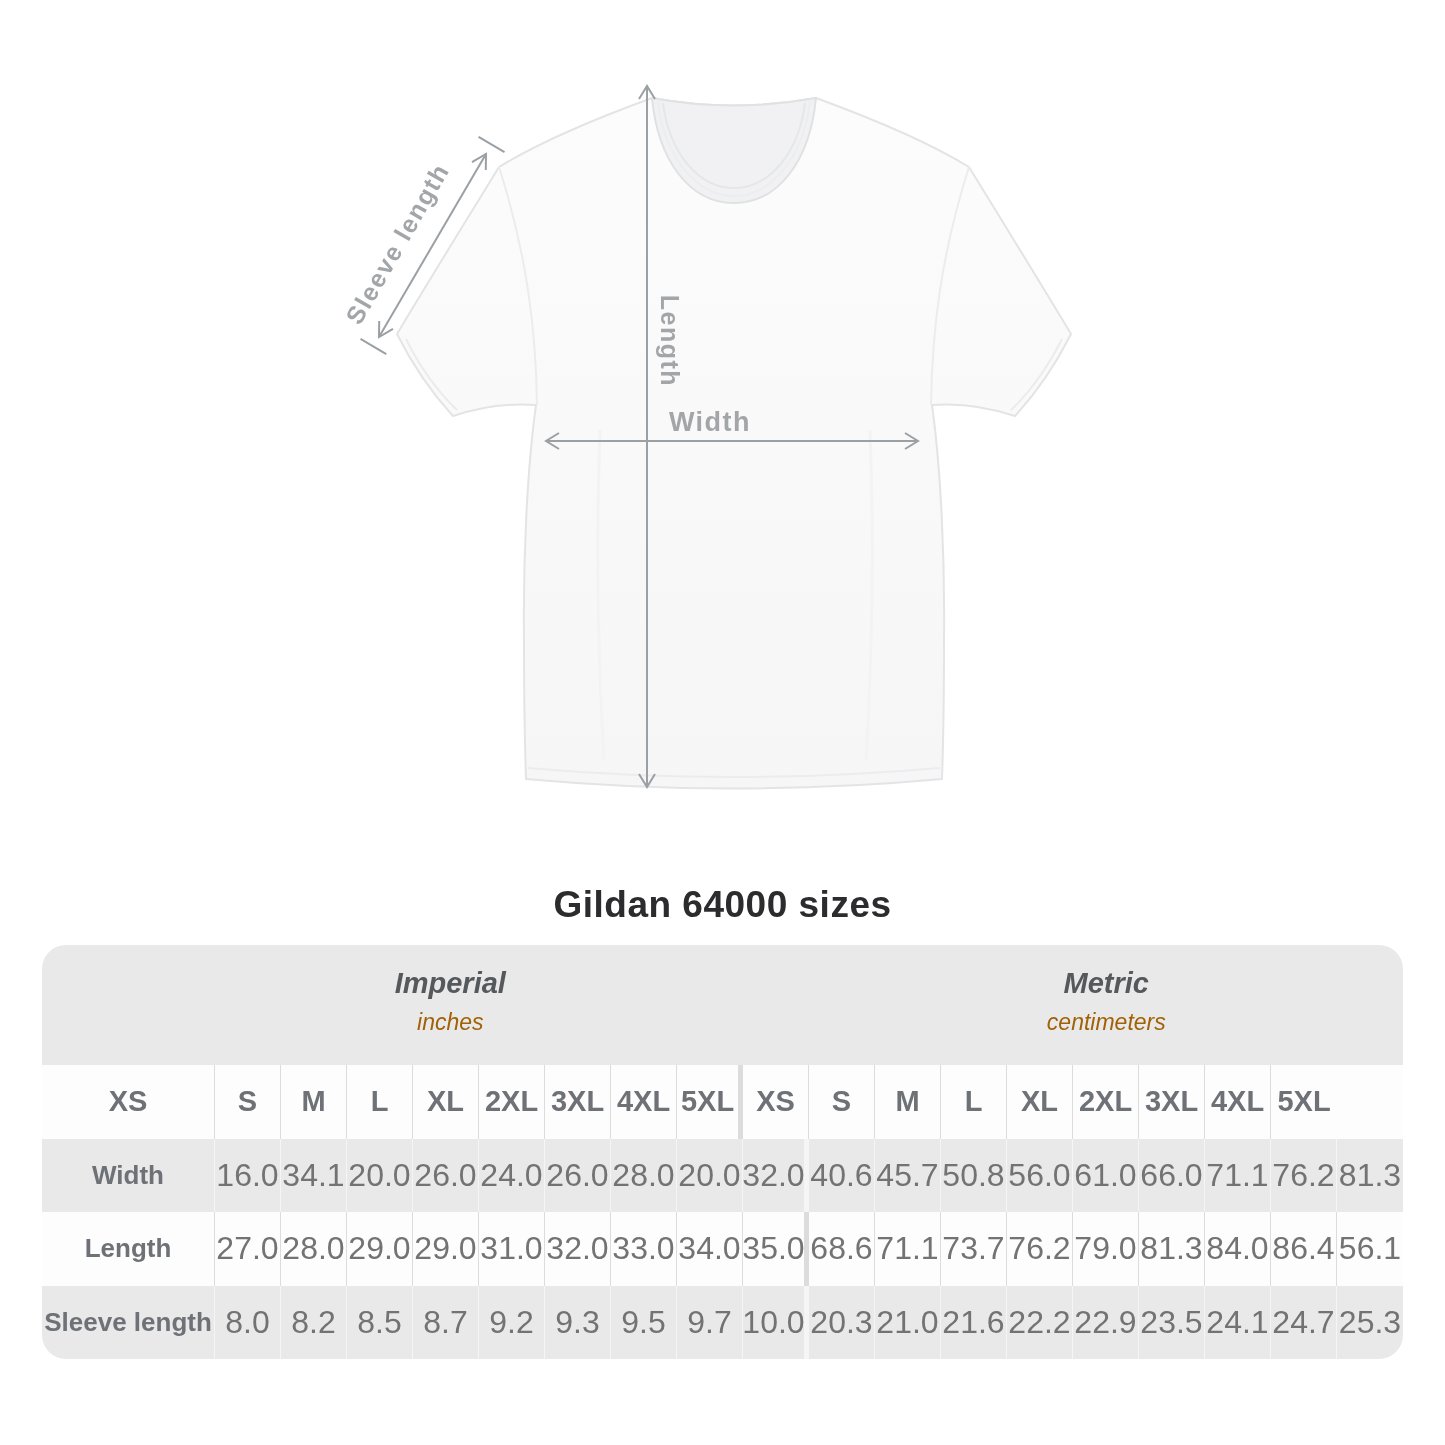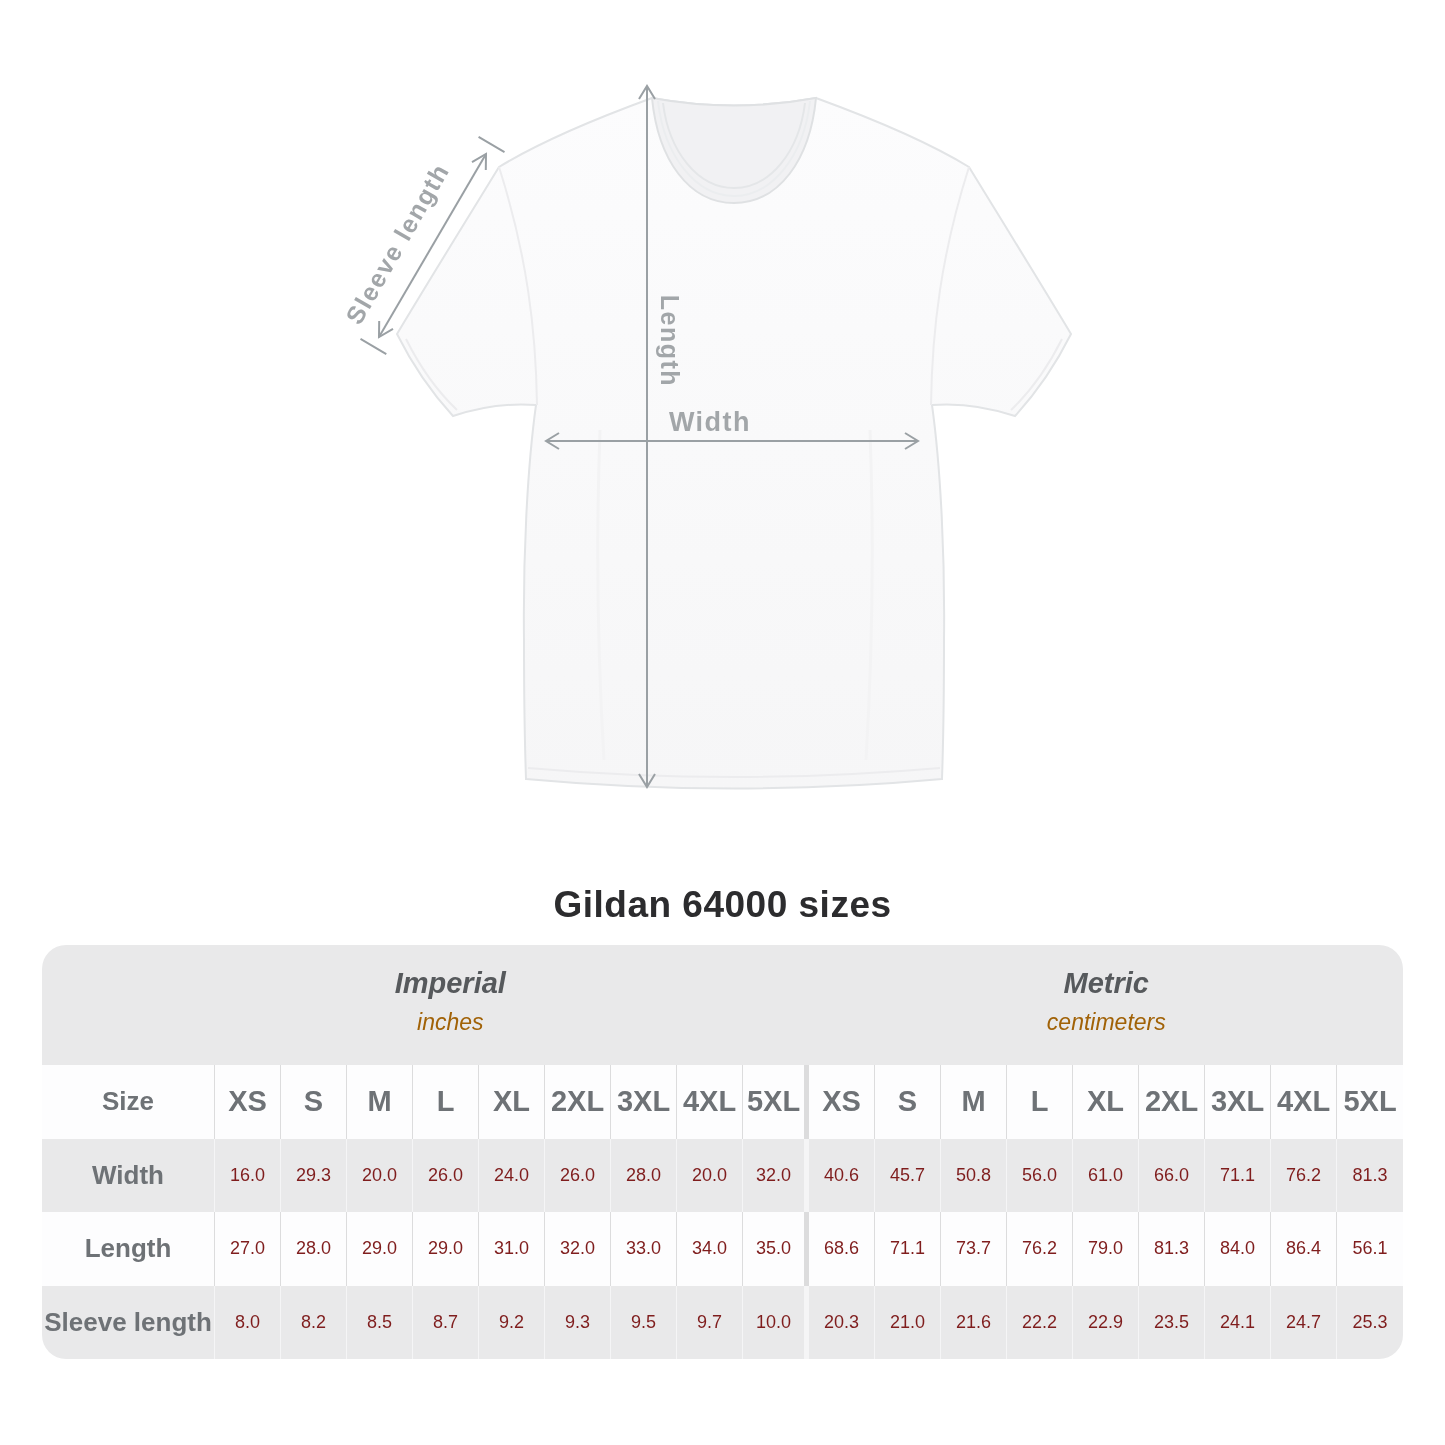--- a/index.html
+++ b/index.html
@@ -40,21 +40,21 @@
 
   .trow{flex:1;display:grid;grid-template-columns:173px repeat(18,1fr);}
   .row-white{background:#fdfdfe;--dc:#dcdcdd;}
   .row-gray{--dc:#f5f5f6;}
   .cell{display:flex;align-items:center;justify-content:center;
         border-right:1px solid var(--dc);min-width:0;}
   .cell:last-child{border-right:0;}
   .cell.gsep{border-right-width:5px;}
   .hd{font-weight:bold;color:#6e7276;font-size:29px;}
   .lbl{font-weight:bold;color:#6e7276;font-size:26px;}
-  .num{color:#7f1d1d;font-size:18px;}
+  .num{color:#737373;font-size:32px;}
 </style>
 </head>
 <body>
 
 <div class="canvas">
 
   <svg class="svg-layer" width="1445" height="1445" viewBox="0 0 1445 1445">
     <defs>
       <linearGradient id="sg" x1="0" y1="0" x2="0" y2="1">
         <stop offset="0" stop-color="#fcfcfd"></stop>
@@ -128,21 +128,20 @@
         <div class="bg-title">Imperial</div>
         <div class="bg-unit">inches</div>
       </div>
       <div class="bgroup g-met">
         <div class="bg-title">Metric</div>
         <div class="bg-unit">centimeters</div>
       </div>
     </div>
 
     <div class="trow row-white">
-      <div class="cell lbl">Size</div>
       <div class="cell hd">XS</div>
       <div class="cell hd">S</div>
       <div class="cell hd">M</div>
       <div class="cell hd">L</div>
       <div class="cell hd">XL</div>
       <div class="cell hd">2XL</div>
       <div class="cell hd">3XL</div>
       <div class="cell hd">4XL</div>
       <div class="cell hd gsep">5XL</div>
       <div class="cell hd">XS</div>
@@ -152,21 +151,21 @@
       <div class="cell hd">XL</div>
       <div class="cell hd">2XL</div>
       <div class="cell hd">3XL</div>
       <div class="cell hd">4XL</div>
       <div class="cell hd">5XL</div>
     </div>
 
     <div class="trow row-gray">
       <div class="cell lbl">Width</div>
       <div class="cell num">16.0</div>
-      <div class="cell num">29.3</div>
+      <div class="cell num">34.1</div>
       <div class="cell num">20.0</div>
       <div class="cell num">26.0</div>
       <div class="cell num">24.0</div>
       <div class="cell num">26.0</div>
       <div class="cell num">28.0</div>
       <div class="cell num">20.0</div>
       <div class="cell num gsep">32.0</div>
       <div class="cell num">40.6</div>
       <div class="cell num">45.7</div>
       <div class="cell num">50.8</div>

